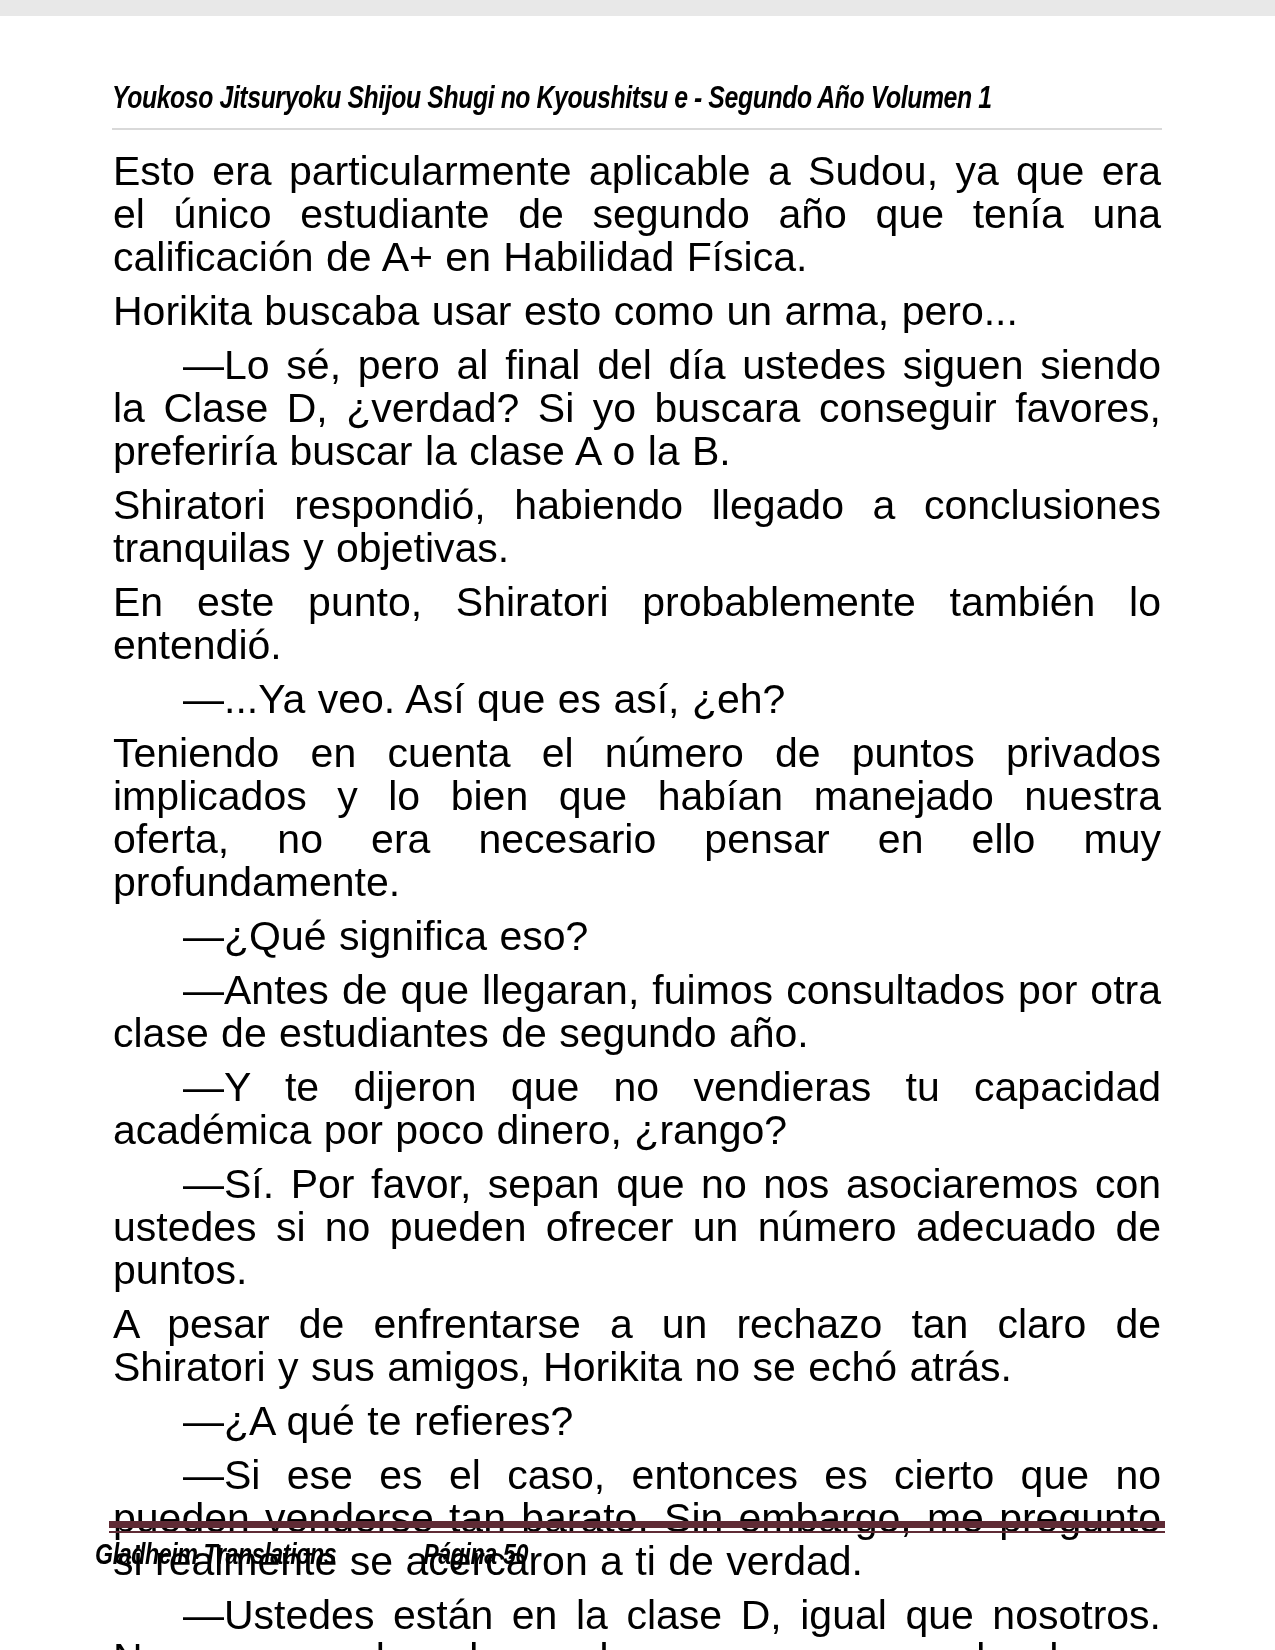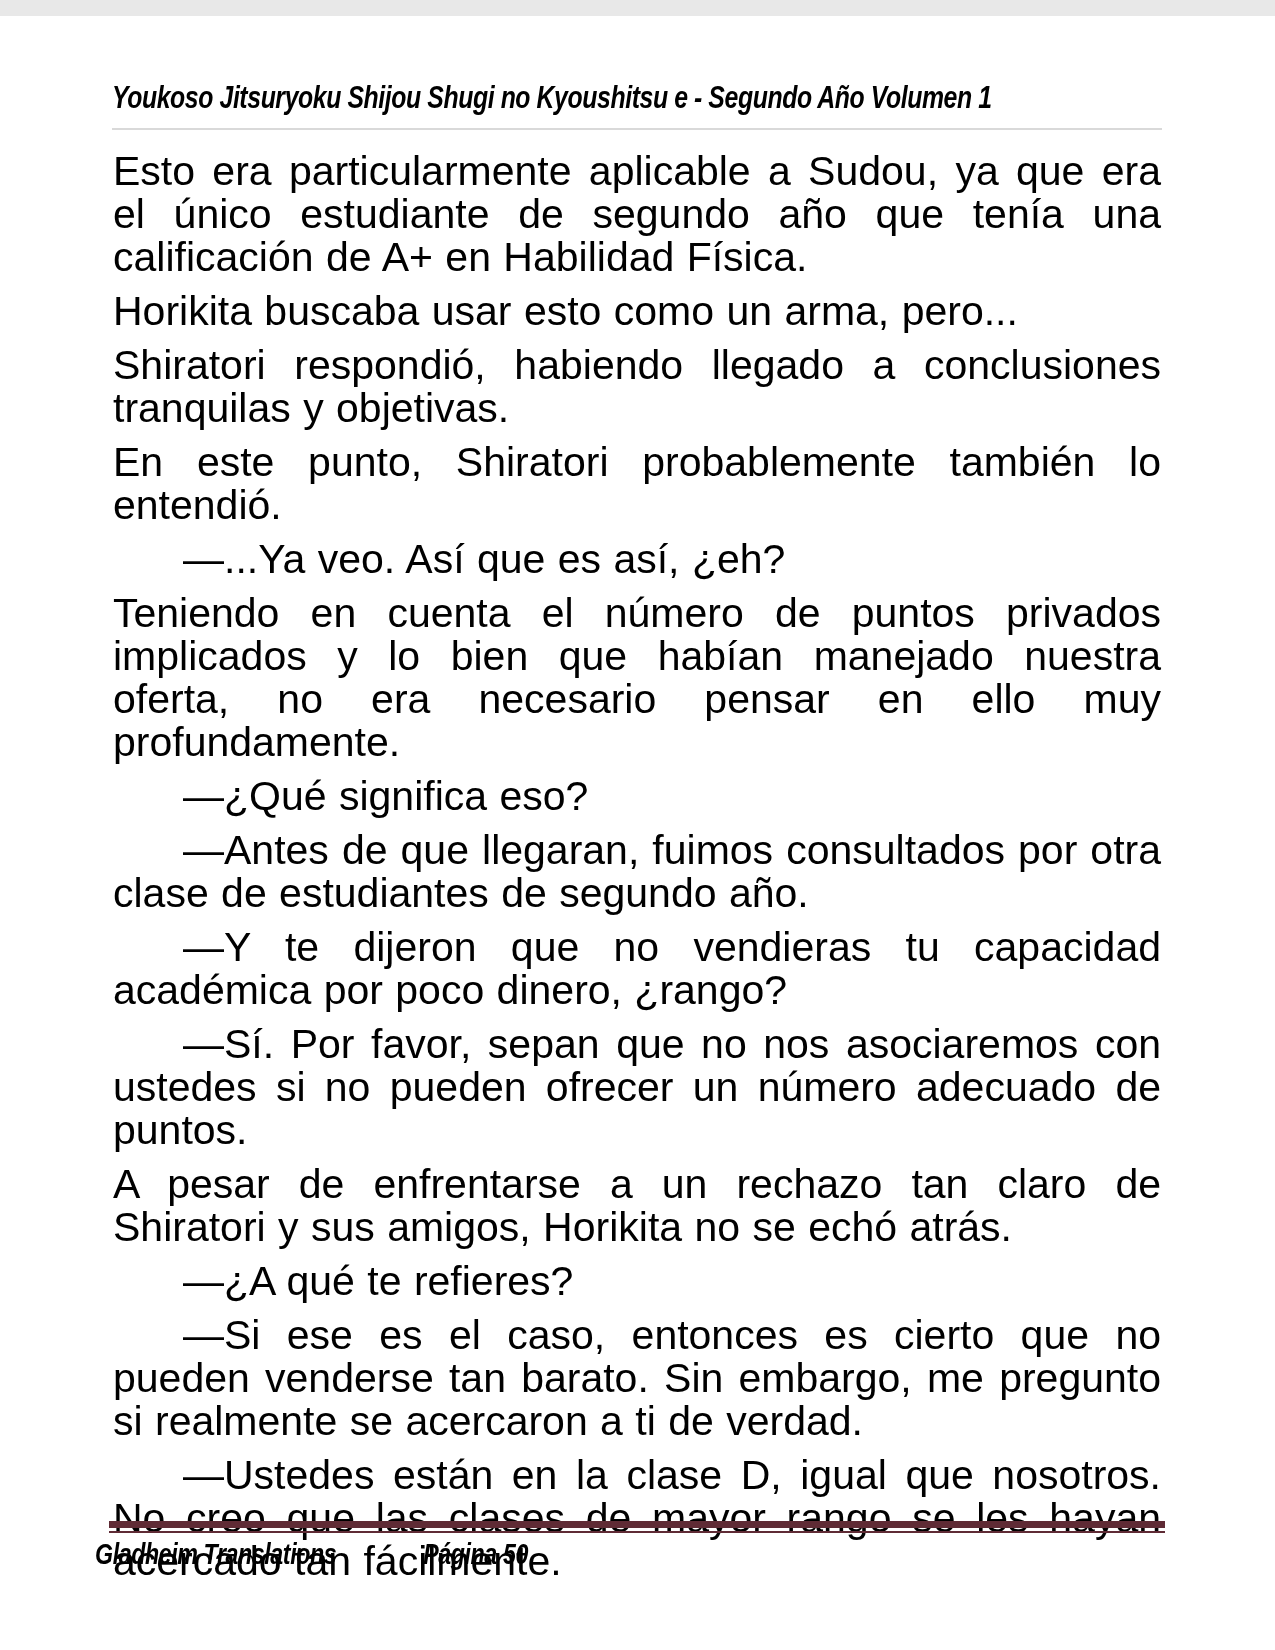--- a/index.html
+++ b/index.html
@@ -89,20 +89,21 @@
 
 <div class="page">
 
   <div class="header">
     <span class="condensed header-title">Youkoso Jitsuryoku Shijou Shugi no Kyoushitsu e - Segundo Año Volumen 1</span>
   </div>
 
   <div class="body-text" id="paragraphs">
       <p class="para">Esto era particularmente aplicable a Sudou, ya que era el único estudiante de segundo año que tenía una calificación de A+ en Habilidad Física.</p>
       <p class="para">Horikita buscaba usar esto como un arma, pero...</p>
+      <p class="para dialogue">—Lo sé, pero al final del día ustedes siguen siendo la Clase D, ¿verdad? Si yo buscara conseguir favores, preferiría buscar la clase A o la B.</p>
       <p class="para">Shiratori respondió, habiendo llegado a conclusiones tranquilas y objetivas.</p>
       <p class="para">En este punto, Shiratori probablemente también lo entendió.</p>
       <p class="para dialogue">—...Ya veo. Así que es así, ¿eh?</p>
       <p class="para">Teniendo en cuenta el número de puntos privados implicados y lo bien que habían manejado nuestra oferta, no era necesario pensar en ello muy profundamente.</p>
       <p class="para dialogue">—¿Qué significa eso?</p>
       <p class="para dialogue">—Antes de que llegaran, fuimos consultados por otra clase de estudiantes de segundo año.</p>
       <p class="para dialogue">—Y te dijeron que no vendieras tu capacidad académica por poco dinero, ¿rango?</p>
       <p class="para dialogue">—Sí. Por favor, sepan que no nos asociaremos con ustedes si no pueden ofrecer un número adecuado de puntos.</p>
       <p class="para">A pesar de enfrentarse a un rechazo tan claro de Shiratori y sus amigos, Horikita no se echó atrás.</p>
       <p class="para dialogue">—¿A qué te refieres?</p>

